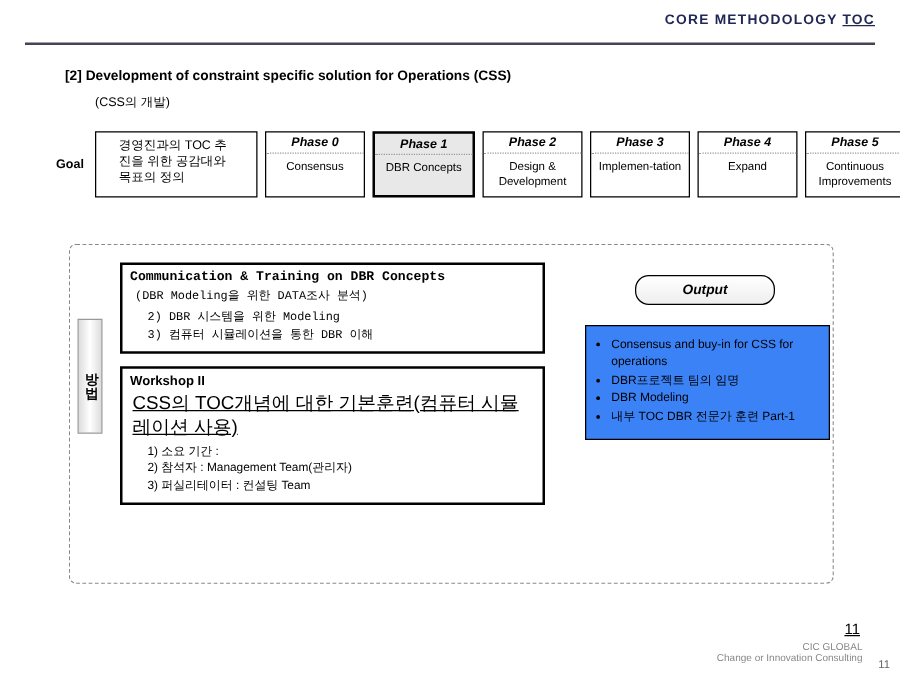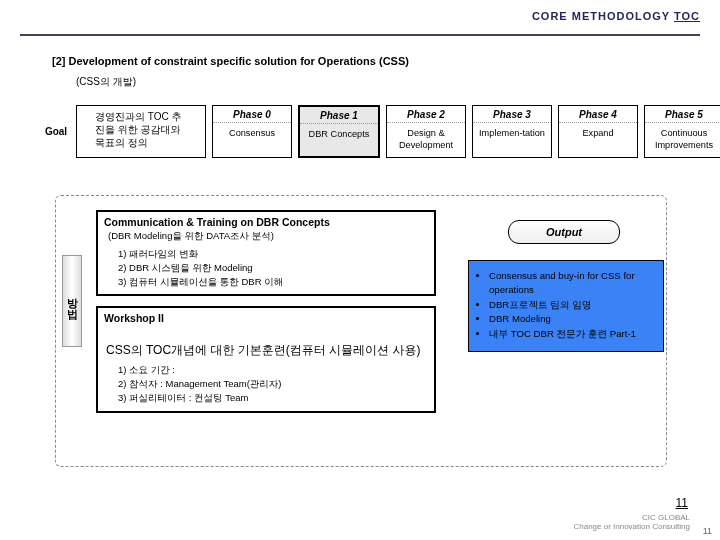--- a/index.html
+++ b/index.html
@@ -104,30 +104,31 @@
   }
   .left-block {
     position: absolute;
     top: 210px; left: 96px;
     width: 340px;
   }
   .comm-box {
     border: 2px solid #000;
     padding: 4px 6px 6px;
     margin-bottom: 10px;
+    font-family: Liberation Mono, monospace;
   }
   .comm-title { font-weight: bold; font-size: 10.5px; }
   .comm-sub { font-size: 9.5px; margin: 2px 0 4px 4px; }
   .comm-list { margin-left: 14px; font-size: 9.5px; line-height: 1.45; }
   .ws-box {
     border: 2px solid #000;
     padding: 4px 6px 6px;
   }
   .ws-title { font-weight: bold; font-size: 10.5px; }
-  .ws-sub { font-size: 12px; margin: 18px 0 4px 2px; }
+  .ws-sub { font-size: 15px; margin: 2px 0 4px 2px; text-decoration: underline; }
   .ws-list { margin-left: 14px; font-size: 9.5px; line-height: 1.45; }
   
   .out-badge {
     position: absolute;
     top: 220px; left: 508px;
     width: 110px;
     height: 22px;
     border: 1px solid #000;
     border-radius: 11px;
     background: linear-gradient(#fff,#eee);
@@ -210,21 +211,20 @@
 </div>
 
 <div class="lower-frame"></div>
 <div class="method-tab">방법</div>
 
 <div class="left-block">
   <div class="comm-box">
     <div class="comm-title">Communication &amp; Training on DBR Concepts</div>
     <div class="comm-sub">(DBR Modeling을 위한 DATA조사 분석)</div>
     <div class="comm-list">
-      <div>1) 패러다임의 변화</div>
       <div>2) DBR 시스템을 위한 Modeling</div>
       <div>3) 컴퓨터 시뮬레이션을 통한 DBR 이해</div>
     </div>
   </div>
   <div class="ws-box">
     <div class="ws-title">Workshop II</div>
     <div class="ws-sub">CSS의 TOC개념에 대한 기본훈련(컴퓨터 시뮬레이션 사용)</div>
     <div class="ws-list">
       <div>1) 소요 기간 :</div>
       <div>2) 참석자 : Management Team(관리자)</div>

